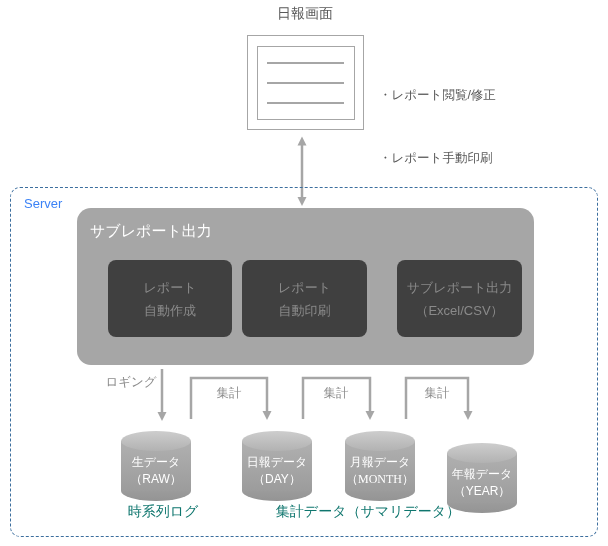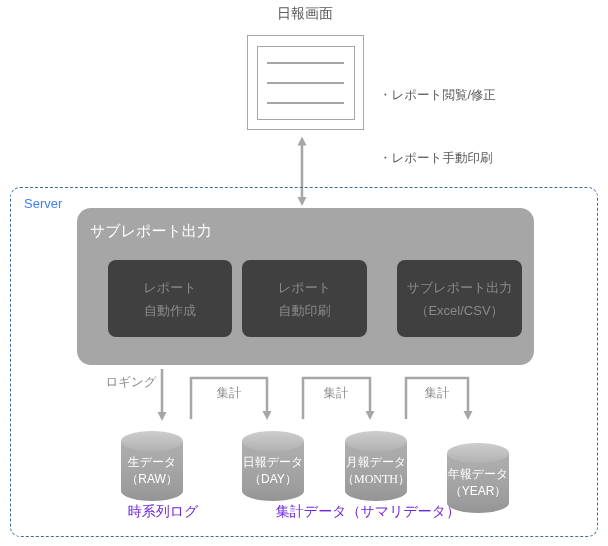--- a/index.html
+++ b/index.html
@@ -39,38 +39,38 @@
   #action-3 { left:320px; width:125px; }
 
   
   .flow-label { font-size:12.5px; color:#8c8c8c; text-align:center; }
   #label-logging { left:104px; top:358px; width:54px;margin-top:16px; }
   #label-agg-1 { left:204px; top:385px; width:50px; }
   #label-agg-2 { left:311px; top:385px; width:50px; }
   #label-agg-3 { left:412px; top:385px; width:50px; }
 
   
-  .cylinder { width:62px; height:70px; }
+  .cylinder { width:70px; height:70px; }
   .cyl-bottom { position:absolute; left:0; right:0; bottom:0; height:20px;
     border-radius:50%; background:linear-gradient(to bottom,#a2a2a2,#949494); }
   .cyl-body { position:absolute; left:0; right:0; top:10px; height:50px;
     background:linear-gradient(to bottom,#b0b0b0,#9c9c9c); }
   .cyl-top { position:absolute; left:0; right:0; top:0; height:20px;
     border-radius:50%; background:linear-gradient(to bottom,#cdcdcd,#b2b2b2); }
   .cyl-label { position:absolute; left:0; right:0; top:10px; bottom:0;
     display:flex; flex-direction:column; align-items:center;
     justify-content:center; color:#ffffff; font-size:12px; line-height:17px;
     text-align:center; }
   #cyl-raw { left:121px; top:431px; }
   #cyl-day { left:242px; top:431px; }
   #cyl-month { left:345px; top:431px;font-family:Liberation Serif, serif; }
   #cyl-year { left:447px; top:443px; }
 
   
-  .group-label { font-size:14px; color:#6d28d9; text-align:center; }
+  .group-label { font-size:14px; color:#0f766e; text-align:center; }
   #group-timeseries { left:103px; top:503px; width:120px; }
   #group-aggregate { left:263px; top:503px; width:210px; }
 
   svg.connectors { left:0; top:0; pointer-events:none; }
 </style>
 </head>
 <body>
 
 <div id="canvas">
 

